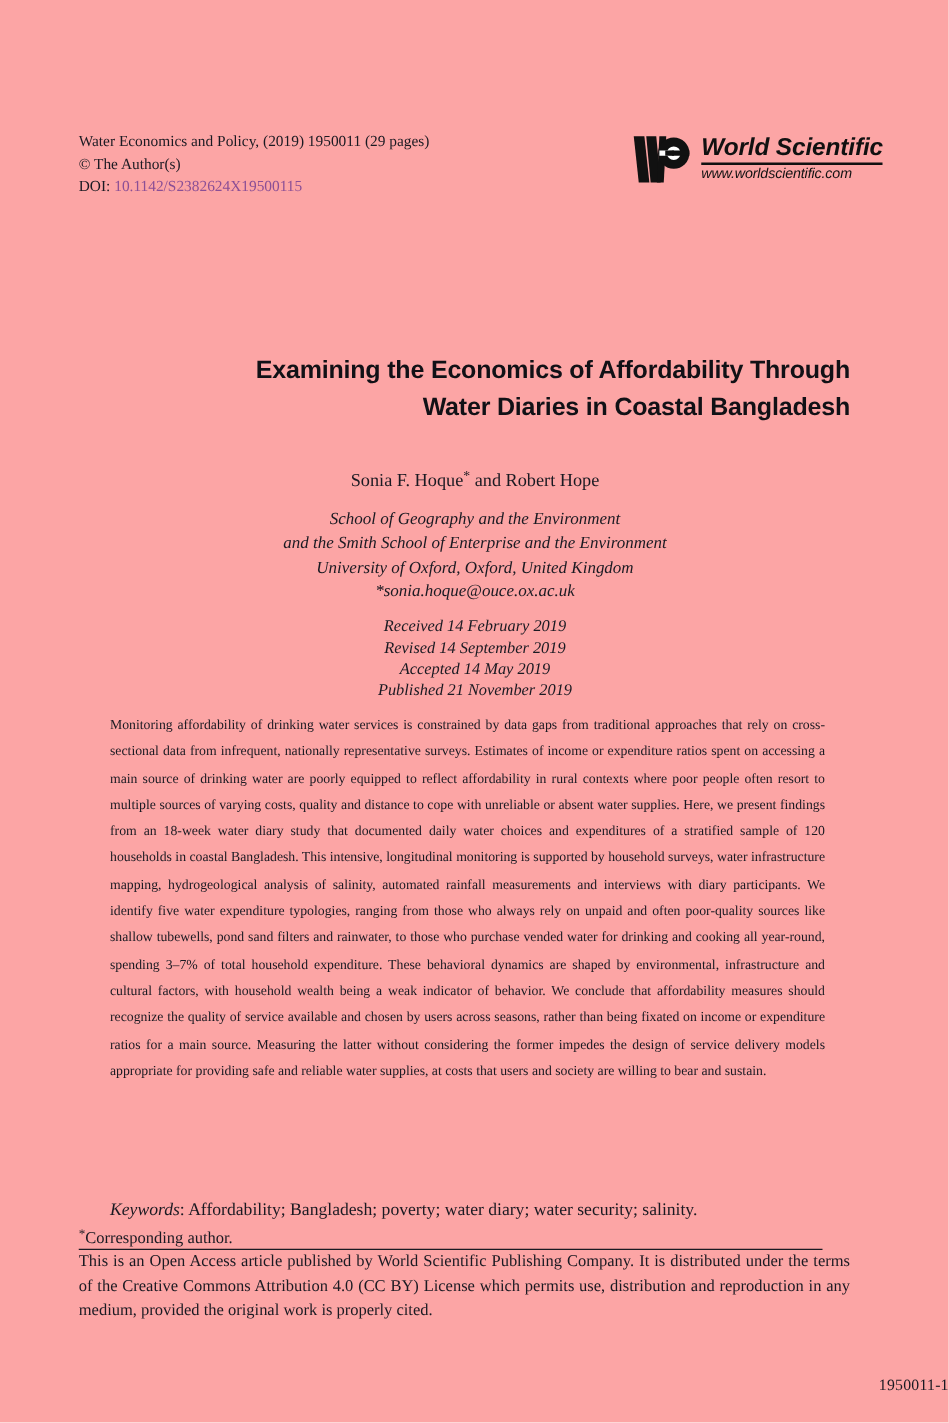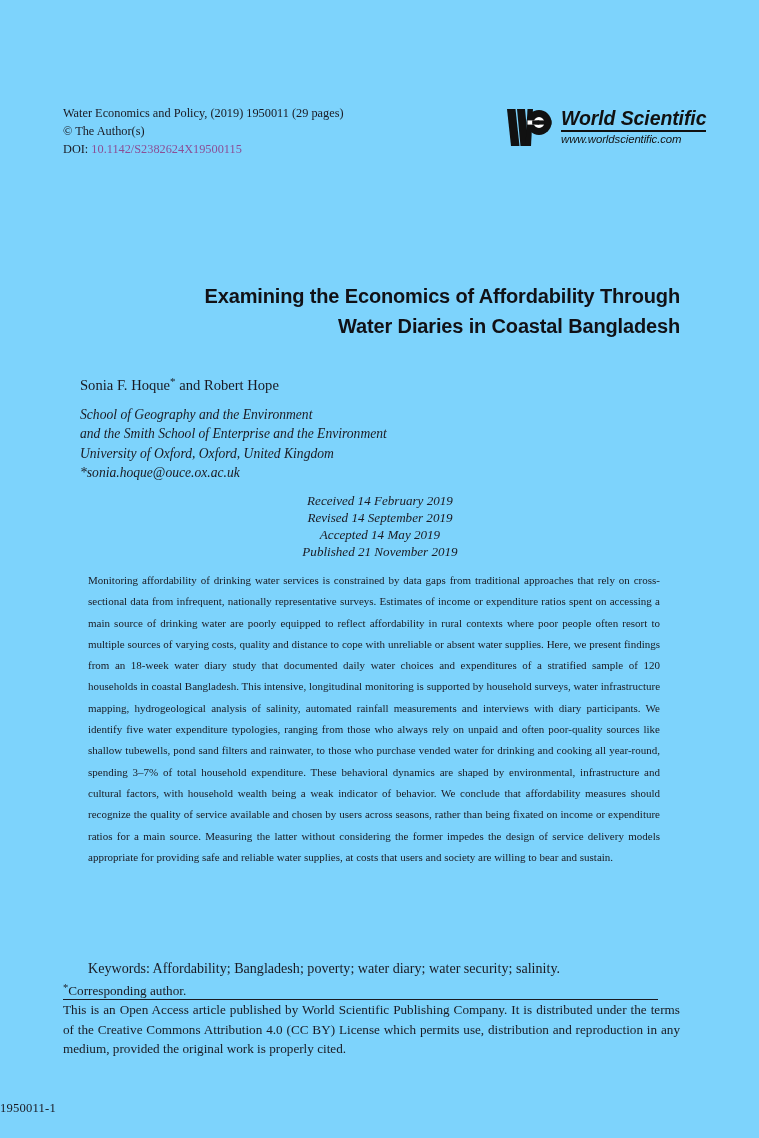--- a/index.html
+++ b/index.html
@@ -11,21 +11,21 @@
   body {
     font-family: "Liberation Serif", "DejaVu Serif", serif;
     color: #1a1a22;
   }
 
   .page {
     position: relative;
     width: 759px;
     height: 1138px;
     margin: 0 auto;
-    background: #7dd3fc;
+    background: #fca5a5;
     overflow: hidden;
     box-sizing: border-box;
   }
 
   
   .header {
     position: absolute;
     left: 0;
     top: 104px;
     width: 759px;
@@ -104,20 +104,21 @@
     color: #111116;
     letter-spacing: -0.15px;
   }
 
   
   .authors-block {
     position: absolute;
     left: 80px;
     top: 371px;
     width: 600px;
+    text-align: center;
   }
   .author-names {
     font-size: 14.6px;
     line-height: 21px;
     color: #1a1a22;
   }
   .author-names .star {
     font-size: 11px;
     vertical-align: 5px;
   }
@@ -160,20 +161,21 @@
   .keywords {
     position: absolute;
     left: 88px;
     top: 958px;
     width: 572px;
     font-size: 14.1px;
     line-height: 21.3px;
     color: #1a1a22;
   }
   .keywords .kw-label {
+    font-style: italic;
   }
 
   
   .footnote-rule {
     position: absolute;
     left: 63px;
     top: 999px;
     width: 595px;
     height: 1.1px;
     background: #1a1a22;
@@ -199,21 +201,21 @@
     font-size: 10.5px;
     vertical-align: 4px;
   }
 
   
   .page-number {
     position: absolute;
     left: 0;
     top: 1101px;
     width: 759px;
-    text-align: left;
+    text-align: right;
     font-size: 12.6px;
     color: #1a1a22;
     letter-spacing: 0.2px;
   }
 </style>
 </head>
 <body>
 
 <div class="page">
 

